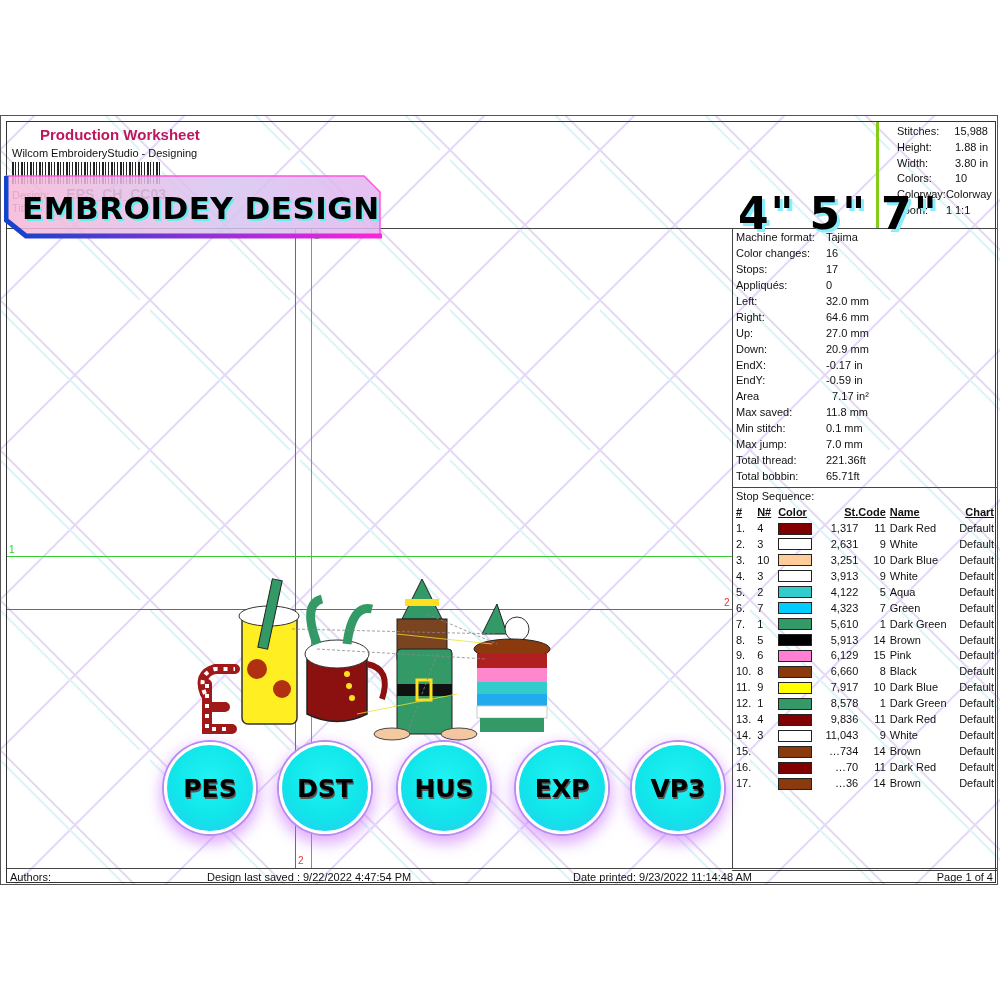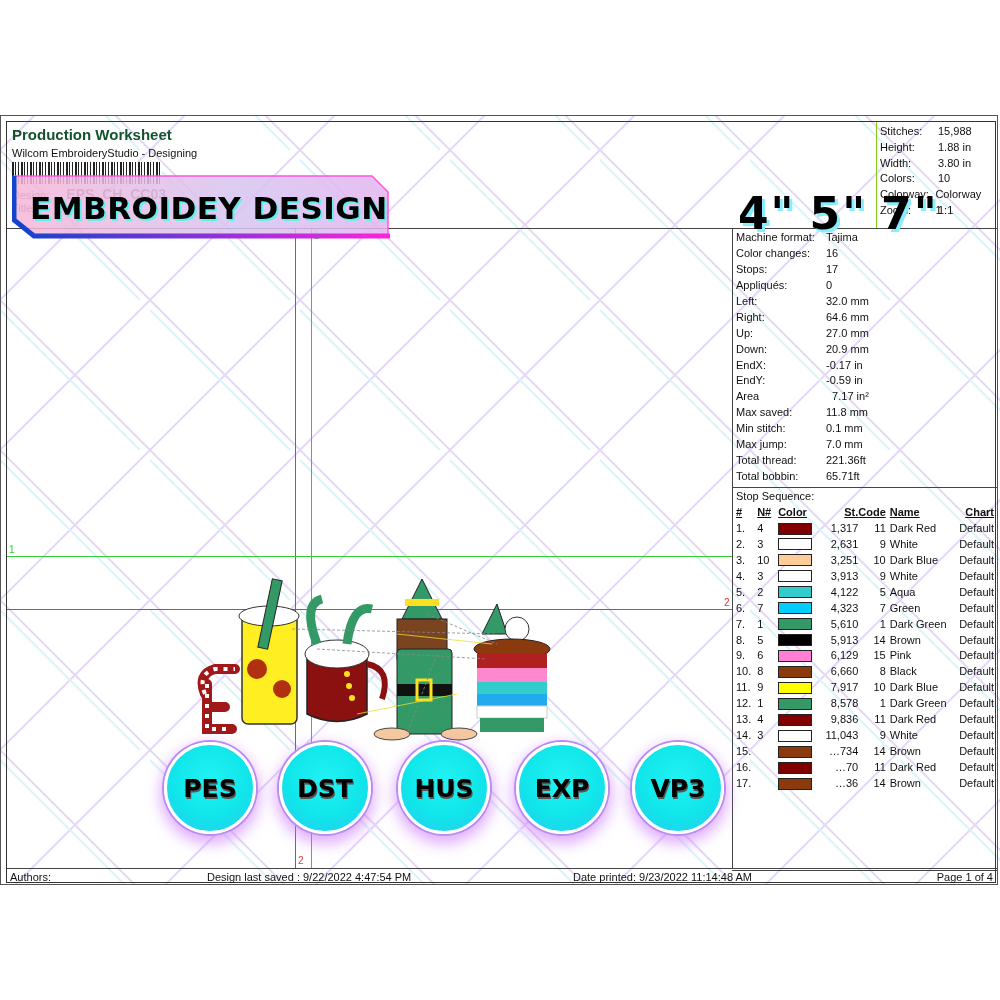--- a/index.html
+++ b/index.html
@@ -14,34 +14,34 @@
     .sheet {
       position: absolute; left: 0; top: 115px; width: 998px; height: 770px;
       border: 1px solid #555; z-index: 1;
     }
     .sheet-inner {
       position: absolute; left: 5px; top: 5px; width: 990px; height: 762px;
       border: 1px solid #333;
     }
 
     .header-left { position: absolute; left: 5px; top: 4px; }
-    .title { font-size: 15px; font-weight: bold; color: #14532d; }
+    .title { font-size: 15px; font-weight: bold; color: #be185d; margin-left: 28px; }
     .subtitle { font-size: 11px; margin-top: 4px; color: #111; }
     .barcode { margin-top: 3px; width: 150px; height: 22px;
       background: repeating-linear-gradient(90deg, #222 0 2px, #fff 2px 3px, #222 3px 4px, #fff 4px 6px, #222 6px 7px, #fff 7px 9px);
     }
     .design-row { font-size: 11px; color: #555; margin-top: 2px; }
     .design-row .val { font-size: 14px; font-weight: bold; color: #666; margin-left: 14px; }
     .title-row { font-size: 11px; color: #555; margin-top: 0px; }
 
     .top-divider { position: absolute; left: 0; top: 106px; width: 990px; border-top: 1px solid #444; }
 
     .stats-box {
       position: absolute; left: 869px; top: 0; width: 112px; height: 107px;
-      border-left: 1px solid #84cc16; font-size: 11px; padding: 2px 0 0 3px;
+      border-left: 3px solid #84cc16; font-size: 11px; padding: 2px 0 0 18px;
     }
     .kv { display: flex; height: 15.8px; line-height: 15.8px; }
     .kv .k { width: 58px; }
     .stats-box .kv .k { width: 58px; }
 
     .info-panel {
       position: absolute; left: 725px; top: 106px; width: 265px; height: 640px;
       border-left: 1px solid #444; font-size: 11px;
     }
     .machine { padding: 2px 0 0 3px; }
@@ -79,21 +79,21 @@
     .guide { position: absolute; }
     .guide-v-red { left: 288px; top: 0; width: 1px; height: 639px; background: #e33; }
     .guide-v-green { left: 304px; top: 0; width: 1px; height: 639px; background: #3c3; }
     .guide-h-green { left: 0; top: 327px; width: 725px; height: 1px; background: #3c3; }
     .guide-h-red { left: 0; top: 380px; width: 725px; height: 1px; background: #e33; }
     .guide-label { position: absolute; font-size: 10px; }
 
     .design-art { position: absolute; left: 190px; top: 345px; width: 360px; height: 170px; }
 
     .banner {
-      position: absolute; left: 12px; top: 174px; width: 378px; height: 66px; z-index: 5;
+      position: absolute; left: 4px; top: 174px; width: 378px; height: 66px; z-index: 5;
     }
     .banner-text {
       position: absolute; left: 18px; top: 16px; font-size: 31px; font-weight: bold;
       letter-spacing: 0.5px; color: #000; font-family: "DejaVu Sans", sans-serif;
       text-shadow: 2px 2px 0 #6ee; 
     }
 
     .sizes {
       position: absolute; left: 738px; top: 188px; font-size: 44px; font-weight: 900;
       font-family: "DejaVu Sans", sans-serif; color: #000; letter-spacing: 2px;

